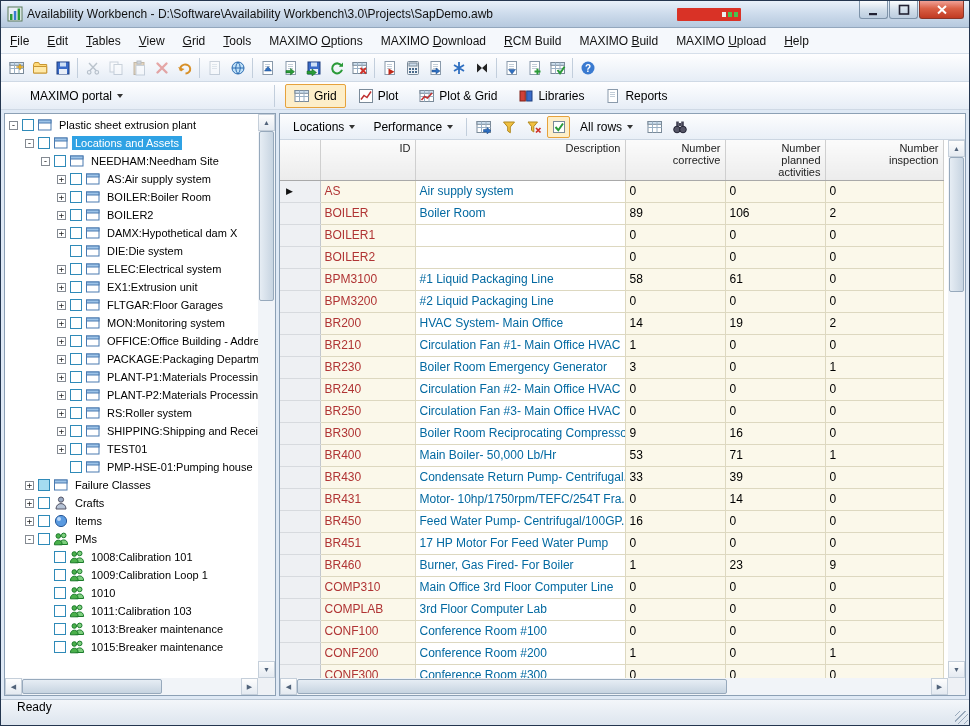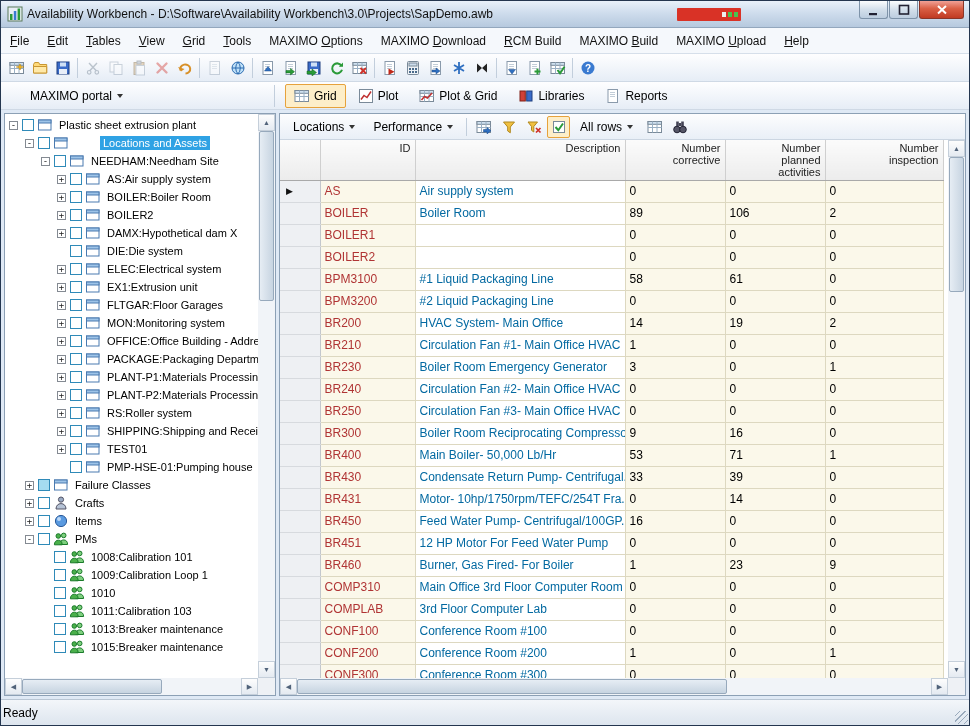--- a/index.html
+++ b/index.html
@@ -45,21 +45,21 @@
   .tree-panel{width:272px;flex:0 0 272px;background:#fff;border:1px solid #8ca0b5;display:grid;grid-template-columns:1fr 17px;grid-template-rows:1fr 17px;}
   .tree-view{grid-column:1;grid-row:1;overflow:hidden;padding-top:2px;}
   .tree-row{height:18px;display:flex;align-items:center;white-space:nowrap;font-size:11px;}
   .indent{flex:0 0 auto;}
   .expander{flex:0 0 9px;width:9px;height:9px;border:1px solid #848a92;background:#fff;font-size:9px;line-height:7px;text-align:center;margin-right:4px;color:#222;font-family:"DejaVu Sans Mono",monospace;}
   .exp-spacer{flex:0 0 13px;}
   .tcheck{flex:0 0 12px;width:12px;height:12px;border:1px solid #2f8ab8;background:#fff;margin-right:3px;}
   .tcheck.cyan{background:#a5dcf0;}
   .tree-row .icon{margin-right:3px;}
   .tlabel{padding:1px 3px;color:#000;overflow:hidden;}
-  .tree-row.selected .tlabel{background:var(--sel);color:#fff;margin-left:28px;}
+  .tree-row.selected .tlabel{background:var(--sel);color:#fff;}
 
   .right-panel{flex:1;display:flex;flex-direction:column;background:#fff;border:1px solid #8ca0b5;min-width:0;}
   .grid-toolbar{height:26px;flex:0 0 26px;display:flex;align-items:center;gap:2px;background:linear-gradient(#fdfdfe,#e9eff7);border-bottom:1px solid #ccd6e2;padding:0 5px;font-size:12px;}
   .gt-drop{display:flex;align-items:center;gap:5px;padding:3px 7px;border:1px solid transparent;border-radius:2px;}
   .gt-btn{width:23px;height:22px;display:flex;align-items:center;justify-content:center;border:1px solid transparent;border-radius:2px;}
   .gt-btn.active{border-color:var(--hl-border);background:var(--hl-bg);}
   .gt-sep{width:1px;height:18px;background:#c2cedc;margin:0 3px;}
 
   .grid-area{flex:1;display:grid;grid-template-columns:1fr 17px;grid-template-rows:1fr 17px;min-height:0;}
   .grid-scroll{grid-column:1;grid-row:1;overflow:hidden;}
@@ -78,21 +78,21 @@
   .sb.v{flex-direction:column;grid-column:2;grid-row:1;}
   .sb.h{flex-direction:row;grid-column:1;grid-row:2;}
   .sb-corner{grid-column:2;grid-row:2;background:#eef1f5;}
   .sb-btn{flex:0 0 17px;width:17px;height:17px;background:linear-gradient(#fdfdfd,#e4eaf1);border:1px solid #c5cfda;display:flex;align-items:center;justify-content:center;font-size:7px;color:#51637a;}
   .sb-track{flex:1;position:relative;}
   .sb-thumb{position:absolute;background:linear-gradient(90deg,#e6edf4,#c7d4e1);border:1px solid #97a9bc;border-radius:2px;}
   .sb.v .sb-thumb{left:1px;right:1px;}
   .sb.h .sb-thumb{top:1px;bottom:1px;background:linear-gradient(#e6edf4,#c7d4e1);}
 
   
-  .statusbar{height:26px;flex:0 0 26px;background:linear-gradient(#f3f6fa,#dde5ee);border-top:1px solid #b9c6d4;display:flex;align-items:center;padding:0 2px;font-size:12px;position:relative;}
+  .statusbar{height:26px;flex:0 0 26px;background:linear-gradient(#f3f6fa,#dde5ee);border-top:1px solid #b9c6d4;display:flex;padding:0 16px;font-size:12px;position:relative;}
   .grip{position:absolute;right:1px;bottom:1px;width:13px;height:13px;
     background:repeating-linear-gradient(135deg,transparent 0 3px,#9aaabc 3px 4px);}
 </style>
 </head>
 <body>
 
 <div class="window">
 
   <div class="titlebar">
     <span class="icon" id="app-icon">
@@ -1038,37 +1038,37 @@
                   <td class="selc"></td>
                   <td class="idc">BR450</td>
                   <td class="descc">Feed Water Pump- Centrifugal/100GP...</td>
                   <td class="numc">16</td>
                   <td class="numc">0</td>
                   <td class="numc">0</td>
                 </tr>
                 <tr>
                   <td class="selc"></td>
                   <td class="idc">BR451</td>
-                  <td class="descc">12 HP Motor For Feed Water Pump</td>
+                  <td class="descc">17 HP Motor For Feed Water Pump</td>
                   <td class="numc">0</td>
                   <td class="numc">0</td>
                   <td class="numc">0</td>
                 </tr>
                 <tr>
                   <td class="selc"></td>
                   <td class="idc">BR460</td>
                   <td class="descc">Burner, Gas Fired- For Boiler</td>
                   <td class="numc">1</td>
                   <td class="numc">23</td>
                   <td class="numc">9</td>
                 </tr>
                 <tr>
                   <td class="selc"></td>
                   <td class="idc">COMP310</td>
-                  <td class="descc">Main Office 3rd Floor Computer Room</td>
+                  <td class="descc">Main Office 3rd Floor Computer Line</td>
                   <td class="numc">0</td>
                   <td class="numc">0</td>
                   <td class="numc">0</td>
                 </tr>
                 <tr>
                   <td class="selc"></td>
                   <td class="idc">COMPLAB</td>
                   <td class="descc">3rd Floor Computer Lab</td>
                   <td class="numc">0</td>
                   <td class="numc">0</td>

